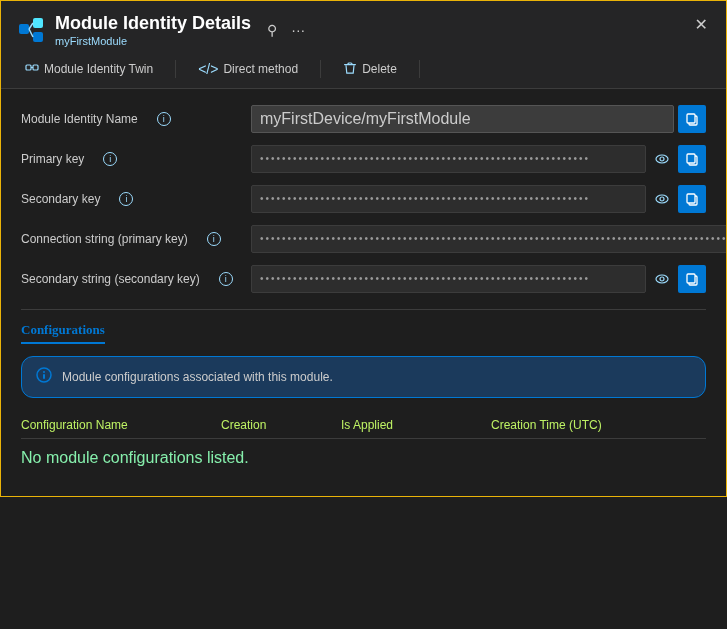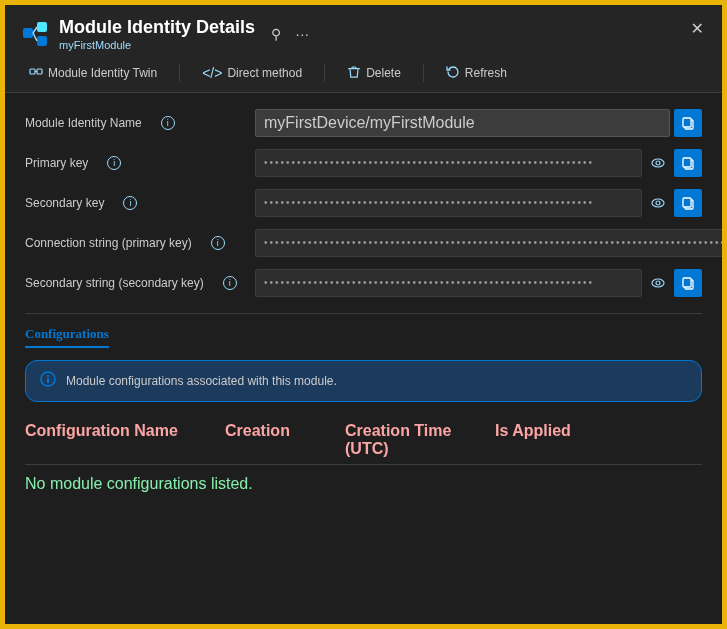--- a/index.html
+++ b/index.html
@@ -8,24 +8,24 @@
       font-family: 'Segoe UI', Arial, sans-serif;
       font-size: 13px;
       color: #cccccc;
       width: 727px;
       height: 629px;
       overflow: hidden;
     }
     .panel {
       background: #252526;
       width: 727px;
-      height: 629px;
+      height: 497px;
       display: flex;
       flex-direction: column;
-      border: 5px solid #eab308;
+      border: 1px solid #eab308;
     }
     .title-bar {
       display: flex;
       align-items: center;
       padding: 12px 16px 4px 16px;
       background: #252526;
       position: relative;
     }
     .title-icon {
       width: 28px;
@@ -235,23 +235,23 @@
       flex-shrink: 0;
     }
     .table-header {
       display: grid;
       grid-template-columns: 200px 120px 150px 1fr;
       padding: 6px 0;
       border-bottom: 1px solid #3c3c3c;
       margin-bottom: 4px;
     }
     .table-header-cell {
-      font-size: 16px;
-      font-weight: 700;
-      color: #fca5a5;
+      font-size: 12px;
+      font-weight: 400;
+      color: #bef264;
     }
     .table-row {
       display: grid;
       grid-template-columns: 200px 120px 150px 1fr;
       padding: 6px 0;
     }
     .table-cell {
       font-size: 16px;
       color: #86efac;
     }
@@ -308,29 +308,20 @@
       <span class="toolbar-icon">
         <svg width="14" height="14" viewBox="0 0 14 14" fill="none">
           <rect x="1" y="3" width="12" height="1.2" rx="0.6" fill="#9cdcfe"></rect>
           <path d="M3 4.2l0.8 8h6.4l0.8-8" stroke="#9cdcfe" stroke-width="1.2" fill="none"></path>
           <path d="M5 4V3a1 1 0 011-1h2a1 1 0 011 1v1" stroke="#9cdcfe" stroke-width="1.2" fill="none"></path>
         </svg>
       </span>
       <span>Delete</span>
     </button>
     <div class="toolbar-separator"></div>
-    <button class="toolbar-btn">
-      <span class="toolbar-icon">
-        <svg width="14" height="14" viewBox="0 0 14 14" fill="none">
-          <path d="M2 7a5 5 0 1 0 1-3" stroke="#9cdcfe" stroke-width="1.3" fill="none" stroke-linecap="round"></path>
-          <polyline points="1,2 1,5 4,5" stroke="#9cdcfe" stroke-width="1.3" fill="none" stroke-linecap="round" stroke-linejoin="round"></polyline>
-        </svg>
-      </span>
-      <span>Refresh</span>
-    </button>
   </div>
 
   <div class="content">
 
     <div class="field-row">
       <div class="field-label">
         <span>Module Identity Name</span>
         <span class="info-icon">i</span>
       </div>
       <div class="field-input-wrap">
@@ -439,22 +430,22 @@
             <rect x="7" y="7" width="2" height="5" rx="1" fill="#0078d4"></rect>
             <circle cx="8" cy="5" r="1" fill="#0078d4"></circle>
           </svg>
         </span>
         <span>Module configurations associated with this module.</span>
       </div>
 
       <div class="table-header">
         <div class="table-header-cell">Configuration Name</div>
         <div class="table-header-cell">Creation</div>
+        <div class="table-header-cell">Is Applied</div>
         <div class="table-header-cell">Creation Time (UTC)</div>
-        <div class="table-header-cell">Is Applied</div>
       </div>
 
       <div class="table-row">
         <div class="table-cell" style="grid-column: 1 / -1;">No module configurations listed.</div>
       </div>
     </div>
 
   </div>
 </div>
 

